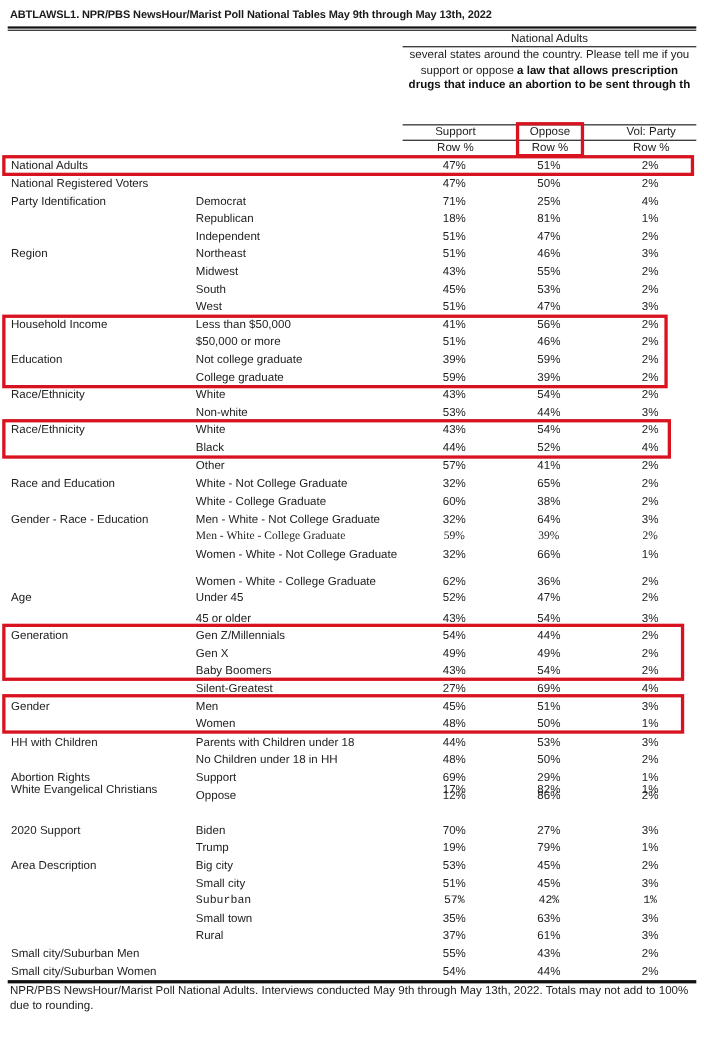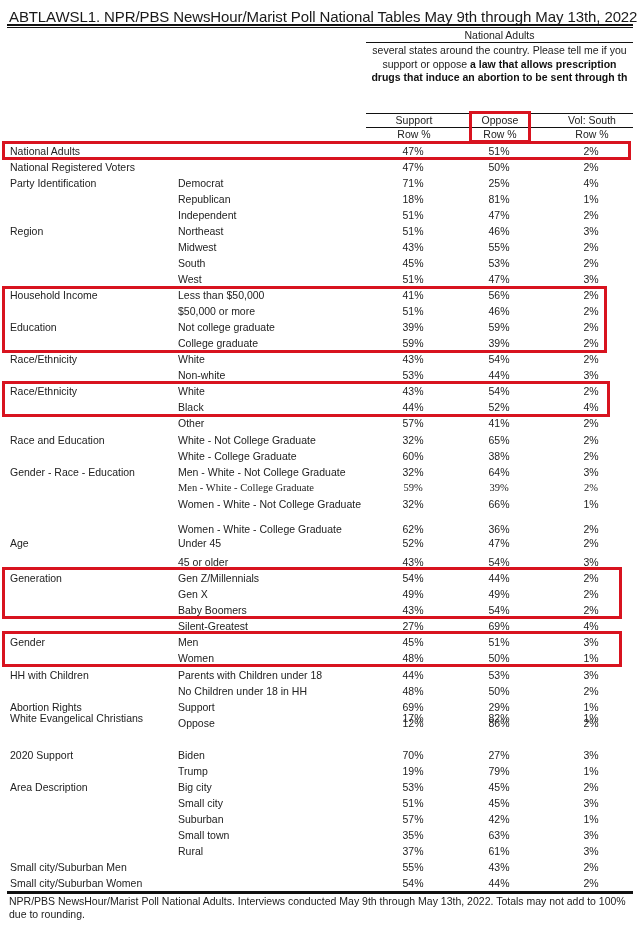--- a/index.html
+++ b/index.html
@@ -2,21 +2,21 @@
 <html><head>
   <meta charset="utf-8">
   <style>
     html, body { margin: 0; padding: 0; background: #ffffff; }
     body {
       width: 640px; height: 945px; position: relative; overflow: hidden;
       font-family: "Liberation Sans", sans-serif; color: #1a1a1a;
     }
     .title {
       position: absolute; left: 9px; top: 8px;
-      font-size: 15px; font-weight: normal; letter-spacing: -0.1px; white-space: nowrap;
+      font-size: 10px; font-weight: bold; letter-spacing: -0.1px; white-space: nowrap;
     }
     .rule-double {
       position: absolute; left: 7px; width: 626px; top: 24px; height: 4px;
       border-top: 2px solid #111; border-bottom: 1px solid #111; box-sizing: border-box;
     }
     .hdr { position: absolute; left: 366px; width: 267px; font-size: 10.5px; }
     .hdr-nat { top: 28px; text-align: center; height: 14px; line-height: 14px; color:#222; }
     .hdr-line { position: absolute; left: 366px; width: 267px; border-top: 1px solid #111; }
     .hdr-q { top: 44px; text-align: center; line-height: 13.5px; white-space: nowrap; overflow: hidden; color:#222; }
     .hdr-q b { font-weight: bold; color: #111; }
@@ -49,21 +49,21 @@
 
   <div class="hdr hdr-q" id="qbox">
       <div><span>several states around the country. Please tell me if you</span><b></b></div>
       <div><span>support or oppose </span><b>a law that allows prescription</b></div>
       <div><span></span><b>drugs that induce an abortion to be sent through th</b></div>
     </div>
 
   <div class="hdr-line" style="top:113px;"></div>
   <div class="colhdr" style="left:374px; top:114px;">Support</div>
   <div class="colhdr" style="left:460px; top:114px;">Oppose</div>
-  <div class="colhdr" style="left:552px; top:114px;">Vol: South</div>
+  <div class="colhdr" style="left:552px; top:114px;">Vol: Party</div>
   <div class="hdr-line" style="top:127px;"></div>
   <div class="colhdr" style="left:374px; top:128px;">Row %</div>
   <div class="colhdr" style="left:460px; top:128px;">Row %</div>
   <div class="colhdr" style="left:552px; top:128px;">Row %</div>
 
   <div class="rows" id="rows">
       <div class="row" style="top: 1px;">
         <span class="cat">National Adults</span>
         <span class="sub"></span>
         <span class="v v1">47%</span>
@@ -343,21 +343,21 @@
         <span class="v v2">45%</span>
         <span class="v v3">2%</span>
       </div>
       <div class="row" style="top: 653px;">
         <span class="cat"></span>
         <span class="sub">Small city</span>
         <span class="v v1">51%</span>
         <span class="v v2">45%</span>
         <span class="v v3">3%</span>
       </div>
-      <div class="row" style="top: 669px;">
+      <div class="row" style="top: 669px; font-family: Liberation Mono, monospace;">
         <span class="cat"></span>
         <span class="sub">Suburban</span>
         <span class="v v1">57%</span>
         <span class="v v2">42%</span>
         <span class="v v3">1%</span>
       </div>
       <div class="row" style="top: 685px;">
         <span class="cat"></span>
         <span class="sub">Small town</span>
         <span class="v v1">35%</span>

